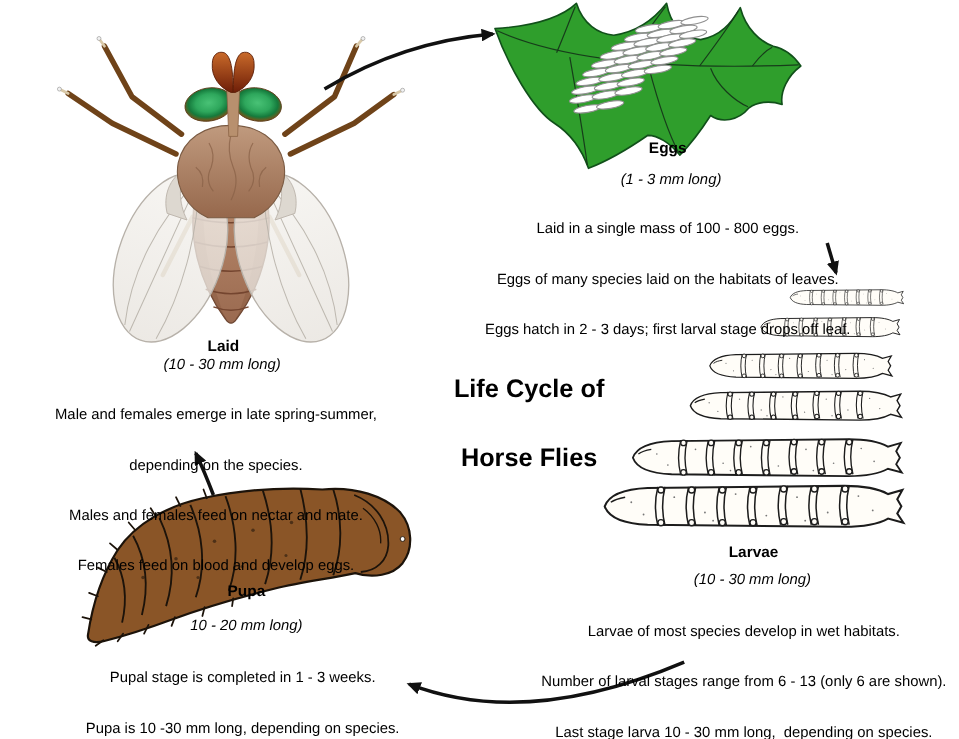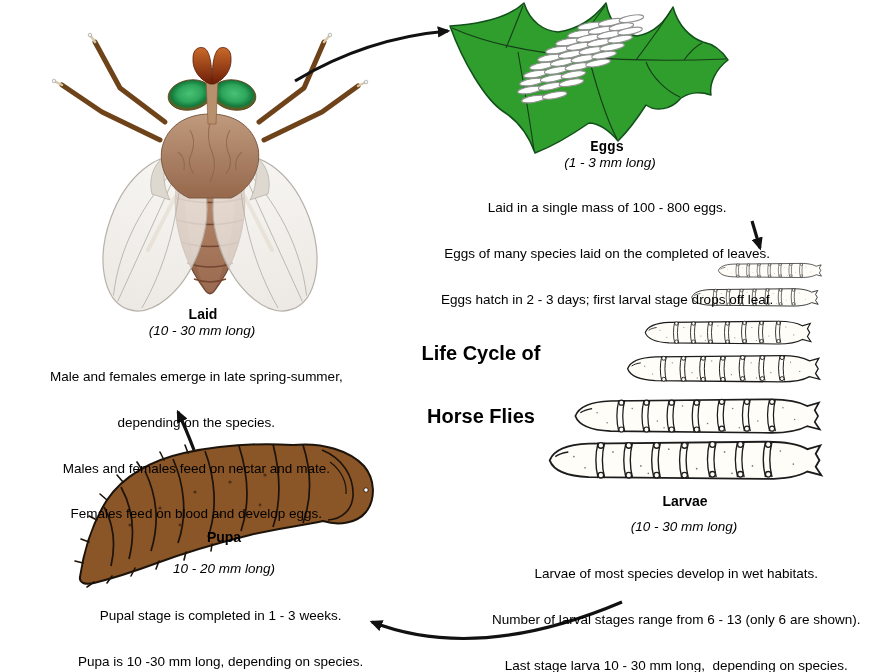--- a/index.html
+++ b/index.html
@@ -3,21 +3,21 @@
 <meta charset="utf-8">
 <style>
   html,body{margin:0;padding:0;background:#fff;}
   .canvas{position:relative;width:872px;height:672px;background:#ffffff;overflow:hidden;
           font-family:"Liberation Sans",sans-serif;color:#000;}
   .art{position:absolute;left:0;top:0;z-index:1;}
   .txt{position:absolute;z-index:2;}
   .heading{font-weight:bold;font-size:14px;transform:translateX(-50%);white-space:pre;}
   .subtitle{font-style:italic;font-size:13.5px;transform:translateX(-50%);white-space:pre;}
   .bodytext{font-size:13.5px;line-height:15.2px;white-space:pre;text-align:center;}
-  .bigtitle{font-weight:bold;font-size:20px;line-height:21px;text-align:center;transform:translateX(-50%);white-space:pre;}
+  .bigtitle{font-weight:bold;font-size:23px;line-height:21px;text-align:center;transform:translateX(-50%);white-space:pre;}
 </style>
 </head>
 <body>
 
 <div class="canvas">
 
   <svg class="art" width="872" height="672" viewBox="0 0 872 672">
     <defs>
       <marker id="ah" markerWidth="4" markerHeight="3.6" refX="3.2" refY="1.8" orient="auto">
         <path d="M0,0 L4,1.8 L0,3.6 Z" fill="#111"></path>
@@ -293,25 +293,25 @@
 
   <div class="txt heading" style="left:203px;top:306px;">Laid</div>
   <div class="txt subtitle" style="left:202px;top:323px;">(10 - 30 mm long)</div>
   <div class="txt bodytext" style="left:50px;top:339px;">
     <div>Male and females emerge in late spring-summer,</div>
     <div>depending on the species.</div>
     <div>Males and females feed on nectar and mate.</div>
     <div>Females feed on blood and develop eggs.</div>
   </div>
 
-  <div class="txt heading" style="left:607px;top:139px;font-family:Liberation Mono, monospace;">Eggs</div>
+  <div class="txt heading" style="left:607px;top:126px;">Eggs</div>
   <div class="txt subtitle" style="left:610px;top:155px;">(1 - 3 mm long)</div>
   <div class="txt bodytext" style="left:441px;top:170px;">
     <div>Laid in a single mass of 100 - 800 eggs.</div>
-    <div>Eggs of many species laid on the completed of leaves.</div>
+    <div>Eggs of many species laid on the habitats of leaves.</div>
     <div>Eggs hatch in 2 - 3 days; first larval stage drops off leaf.</div>
   </div>
 
   <div class="txt heading" style="left:685px;top:493px;">Larvae</div>
   <div class="txt subtitle" style="left:684px;top:519px;">(10 - 30 mm long)</div>
   <div class="txt bodytext" style="left:492px;top:536px;">
     <div>Larvae of most species develop in wet habitats.</div>
     <div>Number of larval stages range from 6 - 13 (only 6 are shown).</div>
     <div>Last stage larva 10 - 30 mm long,  depending on species.</div>
     

